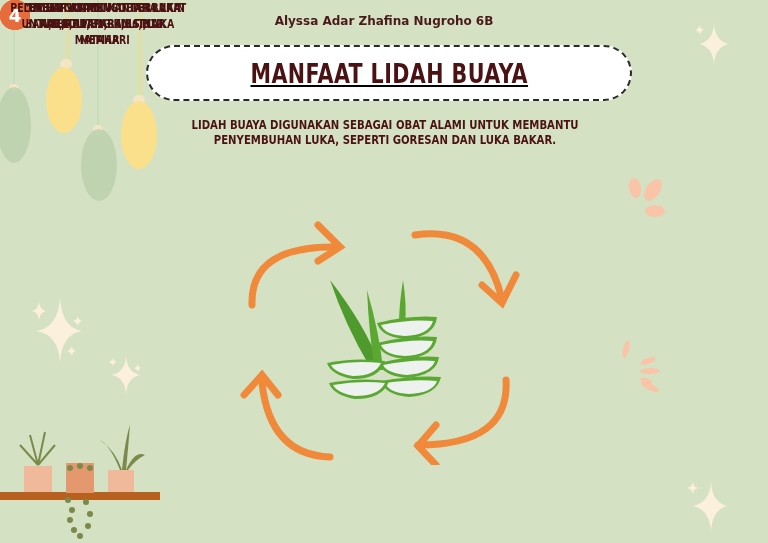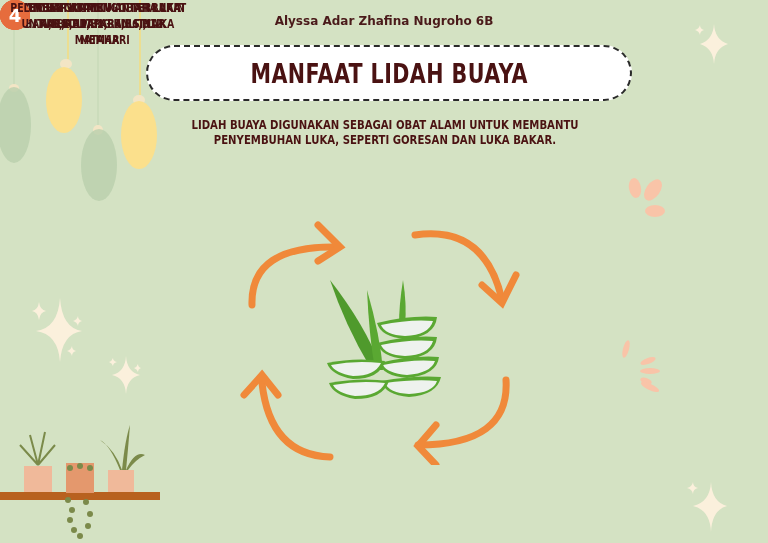--- a/index.html
+++ b/index.html
@@ -1,19 +1,19 @@
 <!DOCTYPE html>
 <html><head>
 <meta charset="utf-8">
 <style>
   html,body{margin:0;padding:0;}
   body{width:768px;height:543px;overflow:hidden;background:#d4e2c3;position:relative;font-family:"Liberation Sans",sans-serif;}
   .abs{position:absolute;}
   .author{left:0;width:768px;top:14px;text-align:center;font-size:12px;font-weight:bold;color:#4a1a1a;font-family:"DejaVu Sans",sans-serif;}
-  .title-box{left:146px;top:45px;width:486px;height:56px;background:#fff;border:2px dashed #2a2a2a;border-radius:28px;box-sizing:border-box;display:flex;align-items:center;justify-content:center;}
+  .title-box{left:146px;top:45px;width:486px;height:56px;background:#fff;border:2px dashed #2a2a2a;border-radius:28px;box-sizing:border-box;display:flex;align-items:center;justify-content:center;text-decoration:underline;}
   .title{font-family:"DejaVu Sans Condensed","DejaVu Sans",sans-serif;font-weight:bold;font-size:27px;color:#4a1212;letter-spacing:0.5px;transform:scaleX(0.85);}
   .intro{left:150px;width:470px;top:118px;text-align:center;font-size:11.5px;line-height:15px;color:#4a1212;font-family:"DejaVu Sans",sans-serif;transform:scaleX(0.88);font-weight:bold;}
   .badge{width:30px;height:30px;border-radius:50%;background:#e66c3d;color:#fff;font-weight:bold;font-size:18px;display:flex;align-items:center;justify-content:center;font-family:"DejaVu Sans",sans-serif;}
   .item-text{text-align:center;font-size:11.5px;line-height:16px;color:#4a1212;font-family:"DejaVu Sans",sans-serif;font-weight:bold;transform:scaleX(0.82);}
   svg{display:block;}
 </style>
 </head>
 <body>
 
 <svg class="abs" style="left:0;top:0" width="170" height="210">

